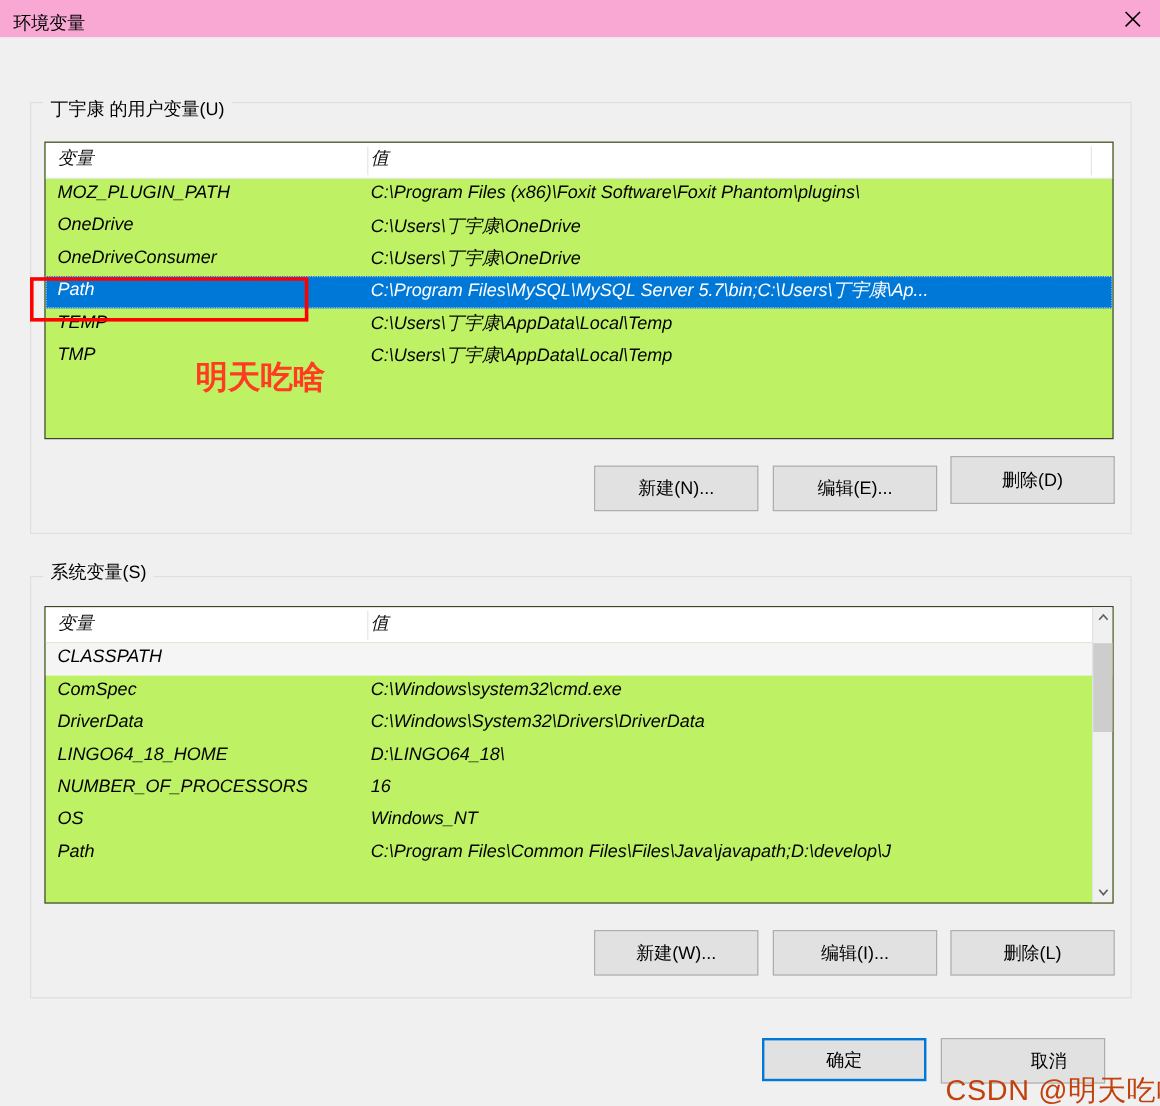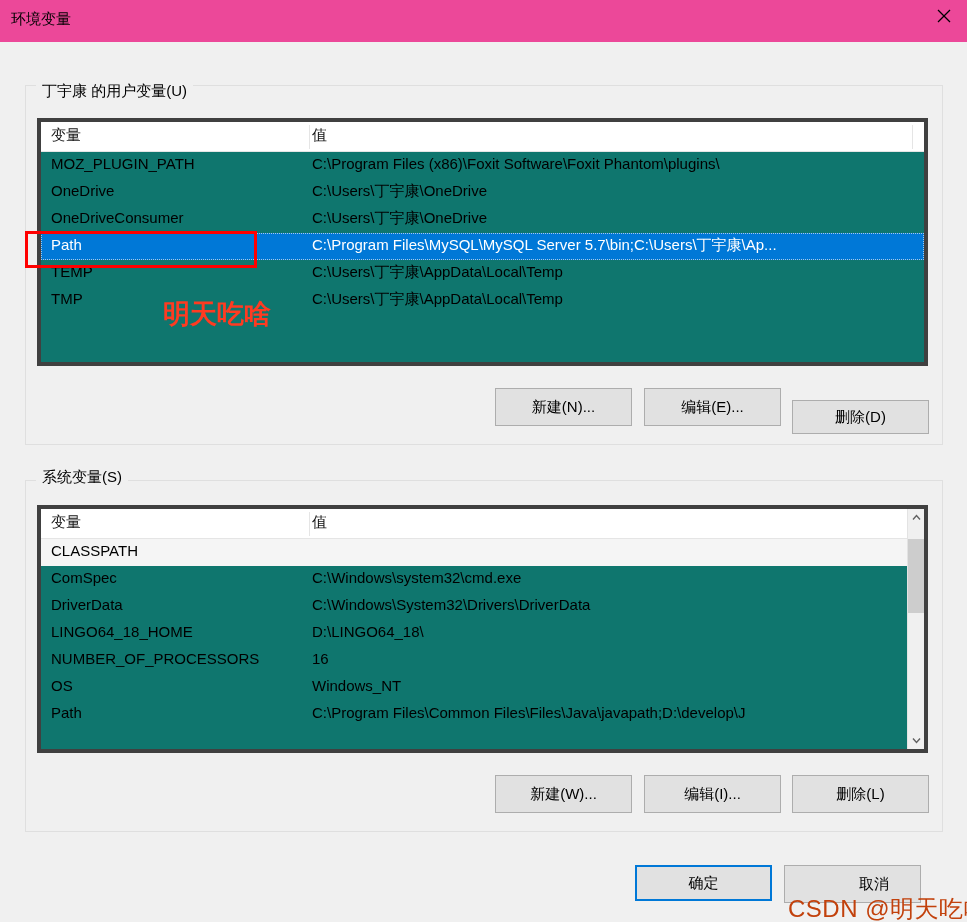--- a/index.html
+++ b/index.html
@@ -11,22 +11,22 @@
   }
   body {
     background: #F0F0F0;
     position: relative;
     -webkit-font-smoothing: antialiased;
   }
 
   
   .titlebar {
     position: absolute; left: 0; top: 0;
-    width: 967px; height: 42px;
-    background: #ec4899;
+    width: 967px; height: 31px;
+    background: #f9a8d4;
   }
   .titlebar-text {
     position: absolute; left: 11px; top: 10px;
     font-size: 15px; color: #000000;
     white-space: nowrap;
   }
   .close-btn {
     position: absolute; right: 0; top: 0;
     width: 46px; height: 32px;
     display: flex; align-items: center; justify-content: center;
@@ -45,23 +45,24 @@
     background: #F0F0F0;
     padding: 0 6px;
     font-size: 15px;
     color: #000000;
     white-space: nowrap;
   }
 
   
   .listview {
     position: absolute;
-    background: #0f766e;
-    border: 4px solid #404040;
+    background: #bef264;
+    border: 1px solid #404040;
     overflow: hidden;
+    font-style: italic;
   }
   .lv-header {
     position: relative;
     height: 30px;
     background: #FFFFFF;
     border-bottom: 1px solid #E5E5E5;
   }
   .lv-col {
     position: absolute;
     top: 4px;
@@ -210,21 +211,21 @@
       </div>
       <div class="lv-row">
         <div class="cell-name">TMP</div>
         <div class="cell-value">C:\Users\丁宇康\AppData\Local\Temp</div>
       </div>
     </div>
 </div>
 
 <button class="btn" style="left:495px; top:388px; width:137px; height:38px;">新建(N)...</button>
 <button class="btn" style="left:644px; top:388px; width:137px; height:38px;">编辑(E)...</button>
-<button class="btn" style="left:792px; top:400px; width:137px; height:34px;">删除(D)</button>
+<button class="btn" style="left:792px; top:380px; width:137px; height:40px;">删除(D)</button>
 
 <div class="groupbox" style="left:25px; top:480px; width:918px; height:352px;"></div>
 <div class="group-legend" style="left:36px; top:468px;">系统变量(S)</div>
 
 <div class="listview" style="left:37px; top:505px; width:891px; height:248px;">
   <div class="lv-header">
     <div class="lv-col" style="left:10px;">变量</div>
     <div class="lv-col-sep" style="left:268px;"></div>
     <div class="lv-col" style="left:271px;">值</div>
   </div>

